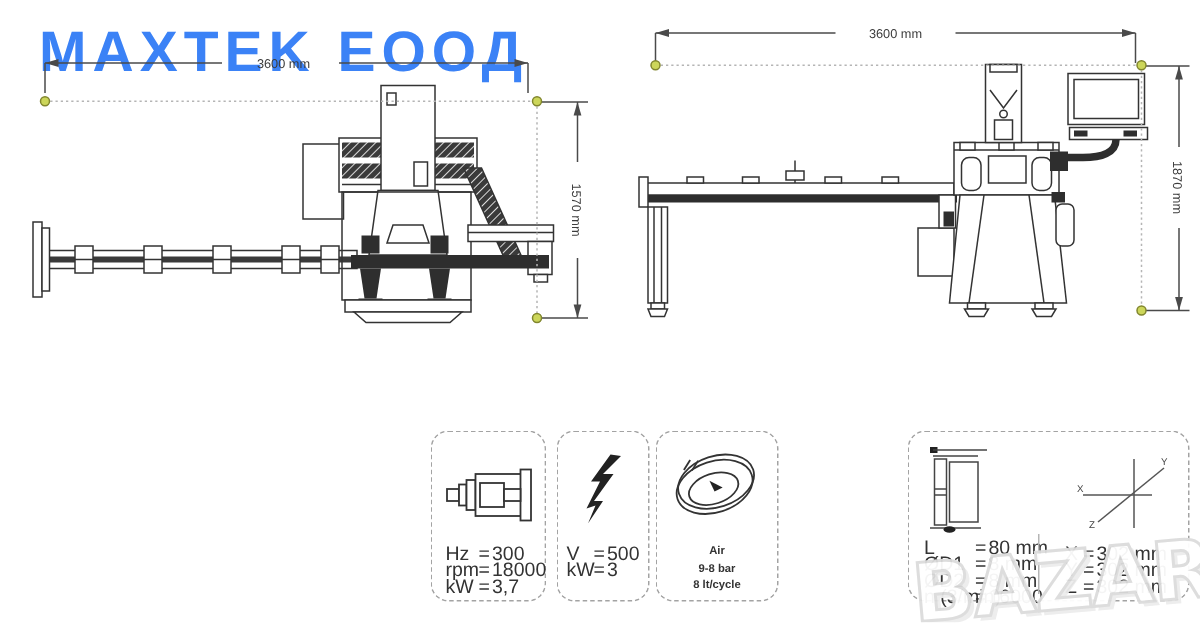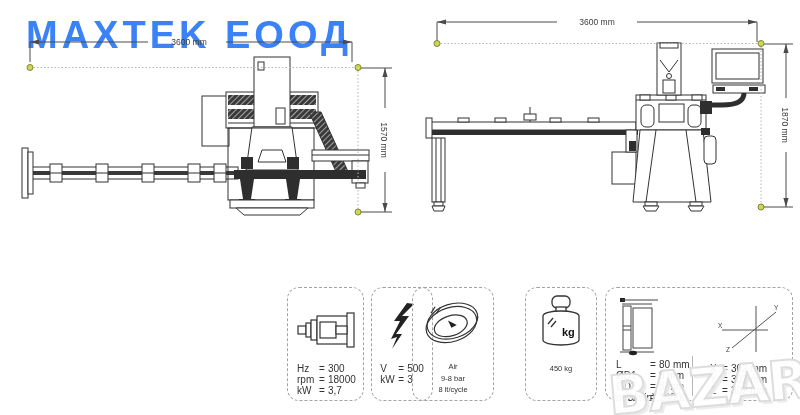--- a/index.html
+++ b/index.html
@@ -8,21 +8,21 @@
   .wm-maxtek{position:absolute;top:14px;left:26px;font-size:38px;font-weight:bold;
              letter-spacing:4px;color:#3b82f6;z-index:1;white-space:nowrap;}
   .drawing{position:absolute;top:0;left:0;z-index:2;}
   .dimtxt{font-family:"Liberation Sans",sans-serif;font-size:8.5px;fill:#3c3c3c;}
   .axtxt{font-family:"Liberation Sans",sans-serif;font-size:6.5px;fill:#444;}
   .kgtxt{font-family:"Liberation Sans",sans-serif;font-size:11px;font-weight:bold;fill:#111;}
   .spec-box{position:absolute;top:287px;height:114px;border:1.5px dashed #a3a3a3;
             border-radius:12px;box-sizing:border-box;z-index:2;display:flex;
             flex-direction:column;align-items:center;}
   .icon-wrap{height:62px;display:flex;align-items:flex-end;justify-content:center;padding-top:6px;box-sizing:border-box;}
-  .rows{font-size:10px;line-height:11px;color:#333;}
+  .rows{font-size:13px;line-height:11px;color:#333;}
   .srow{display:flex;white-space:nowrap;}
   .sl{width:22px;}
   .sl5{width:34px;}
   .slx{width:12px;}
   .se{width:9px;text-align:left;}
   .centered{text-align:center;font-size:7.5px;line-height:11.5px;color:#333;}
   .box5{display:block;}
   .tool-icon{position:absolute;left:12px;top:8px;}
   .box5-left-rows{position:absolute;left:10px;top:71px;}
   .box5-divider{position:absolute;left:86px;top:68px;height:40px;border-left:1px solid #b5b5b5;}
@@ -243,55 +243,40 @@
           <span class="sv">500</span>
         </div>
       <div class="srow">
           <span class="sl" style="width:18px">kW</span>
           <span class="se">=</span>
           <span class="sv">3</span>
         </div>
     </div>
   </div>
 
-  <div class="spec-box" style="left:412px;width:82px;">
+  <div class="spec-box" style="left:437px;width:82px;font-weight:bold;">
     <div class="icon-wrap">
       <svg width="68" height="54" viewBox="0 0 68 54">
         <g transform="rotate(-18 34 27)" stroke="#333" fill="none" stroke-width="1.2">
           <ellipse cx="34" cy="25" rx="26" ry="17"></ellipse>
           <ellipse cx="32" cy="28" rx="26" ry="17"></ellipse>
           <ellipse cx="31" cy="29" rx="17" ry="10"></ellipse>
           <line x1="16" y1="11" x2="22" y2="6"></line>
           <line x1="21" y1="13" x2="27" y2="8"></line>
           <polygon points="30,23 37,30 31,31" fill="#222" stroke="none"></polygon>
         </g>
       </svg>
     </div>
     <div class="centered" style="margin-top:11px;">
       <div>Air</div>
       <div>9-8 bar</div>
       <div>8 lt/cycle</div>
     </div>
   </div>
 
-  <div class="spec-box" style="left:525px;width:72px;">
-    <div class="icon-wrap">
-      <svg width="46" height="56" viewBox="0 0 46 56" stroke="#333" fill="none" stroke-width="1.3">
-        <rect x="14" y="2" width="18" height="12" rx="5" fill="#fff"></rect>
-        <rect x="18" y="13" width="10" height="5" fill="#fff"></rect>
-        <path d="M5,22 A18,5 0 0 1 41,22 L41,46 A18,5 0 0 1 5,46 Z" fill="#fff"></path>
-        <line x1="10" y1="30" x2="15" y2="24"></line>
-        <line x1="13" y1="33" x2="18" y2="27"></line>
-        <text class="kgtxt" x="24" y="42" stroke="none">kg</text>
-      </svg>
-    </div>
-    <div class="centered" style="margin-top:13px;">
-      <div>450 kg</div>
-    </div>
-  </div>
 
   <div class="spec-box box5" style="left:605px;width:188px;">
     <svg class="tool-icon" width="44" height="60" viewBox="0 0 44 60">
       <g stroke="#444" fill="none" stroke-width="1">
         <rect x="2" y="2" width="5" height="4" fill="#222" stroke="none"></rect>
         <line x1="4" y1="4" x2="40" y2="4"></line>
         <line x1="4" y1="8" x2="34" y2="8"></line>
         <rect x="5" y="10" width="8" height="44" fill="#fff"></rect>
         <line x1="5" y1="30" x2="13" y2="30"></line>
         <line x1="5" y1="34" x2="13" y2="34"></line>

